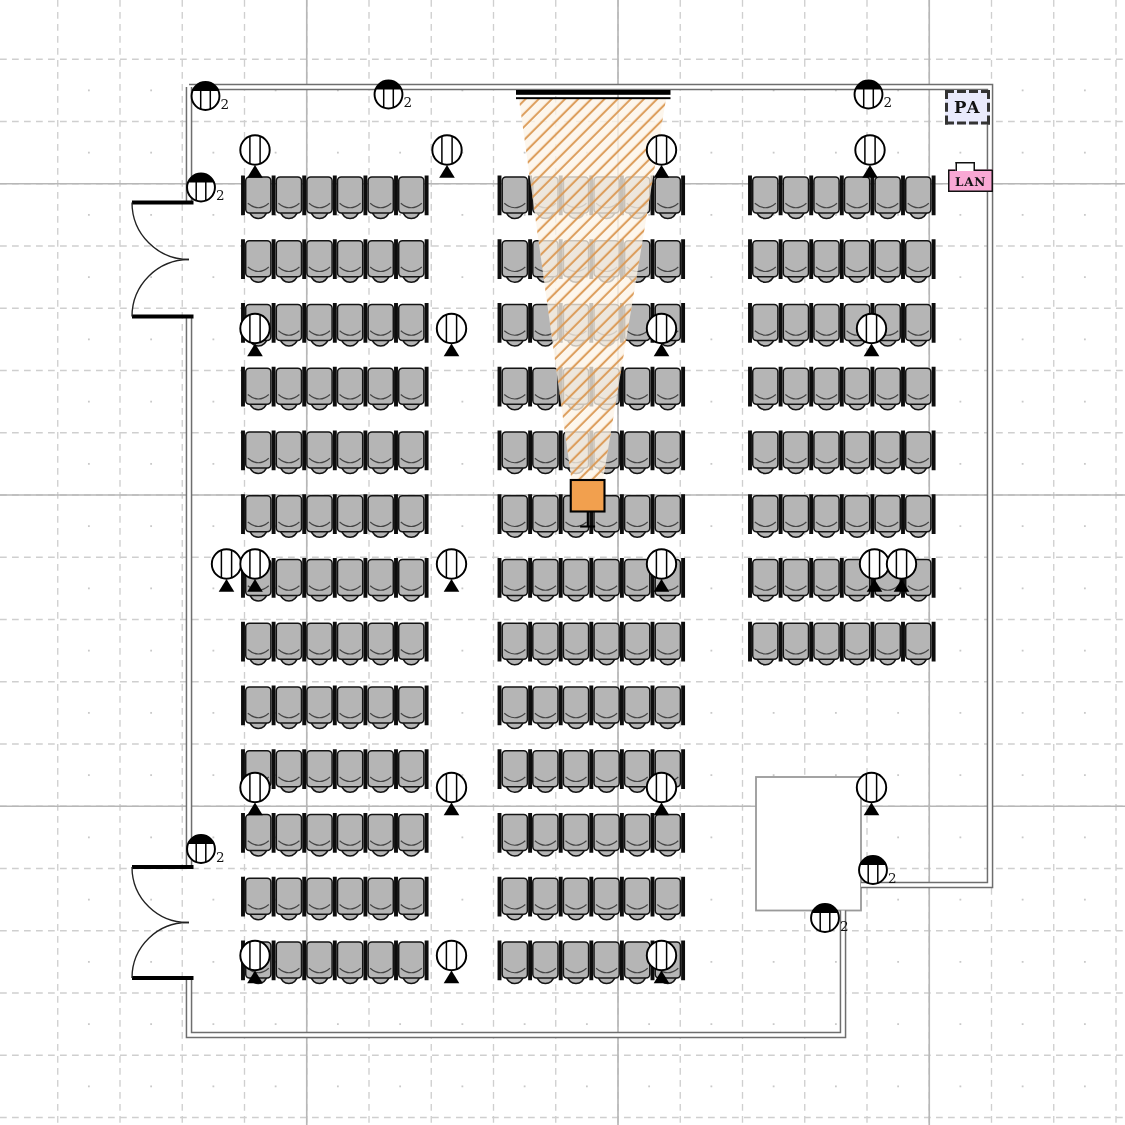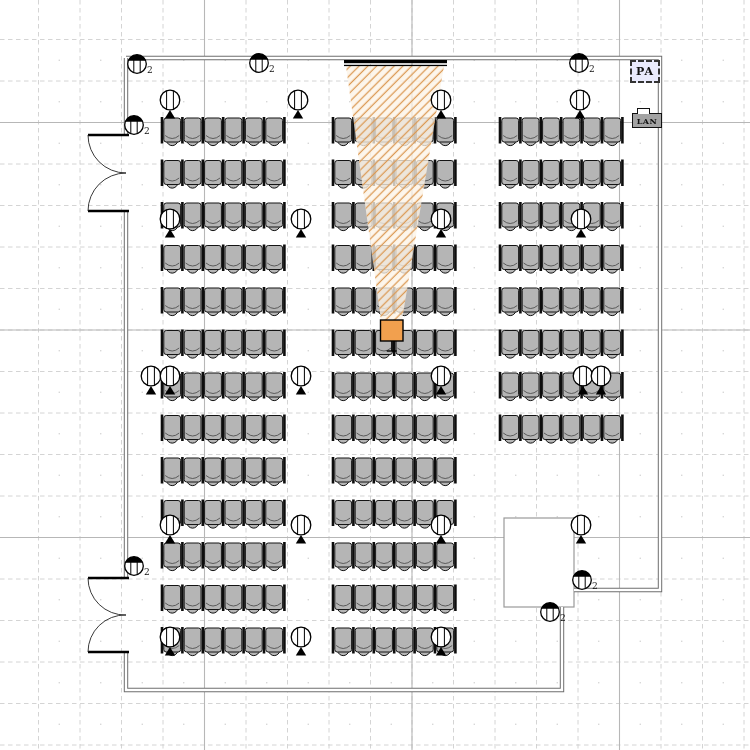--- a/index.html
+++ b/index.html
@@ -5,21 +5,21 @@
   html,body{margin:0;padding:0;background:#ffffff;}
   .stage{position:relative;width:750px;height:750px;background:#ffffff;overflow:hidden;
          font-family:"Liberation Sans",sans-serif;}
   .stage svg{position:absolute;left:0;top:0;}
   .overlay-box{position:absolute;display:flex;align-items:center;justify-content:center;
                box-sizing:border-box;z-index:3;}
   .pa-box{left:630px;top:60px;width:30px;height:23px;
           border:2px dashed #333;background:#e9eafc;
           font:bold 11px "DejaVu Serif",serif;letter-spacing:1px;color:#111;}
   .lan-box{left:632px;top:113px;width:30px;height:15px;
-           border:1.5px solid #111;background:#a3a3a3;
+           border:1.5px solid #111;background:#f9a8d4;
            font:bold 8px "DejaVu Serif",serif;letter-spacing:0.5px;color:#111;}
   .lan-tab{position:absolute;left:4px;top:-6px;width:13px;height:6px;
            border:1.5px solid #111;border-bottom:none;background:#fff;box-sizing:border-box;}
 </style>
 </head>
 <body>
 
 <div class="stage">
   <svg id="plan" width="750" height="750" viewBox="0 0 750 750">
       <defs>

